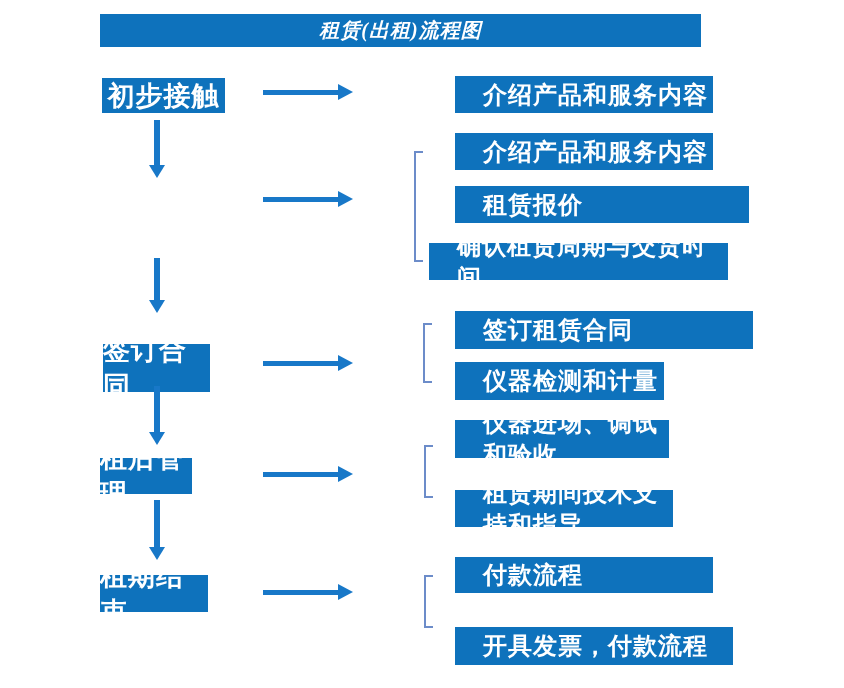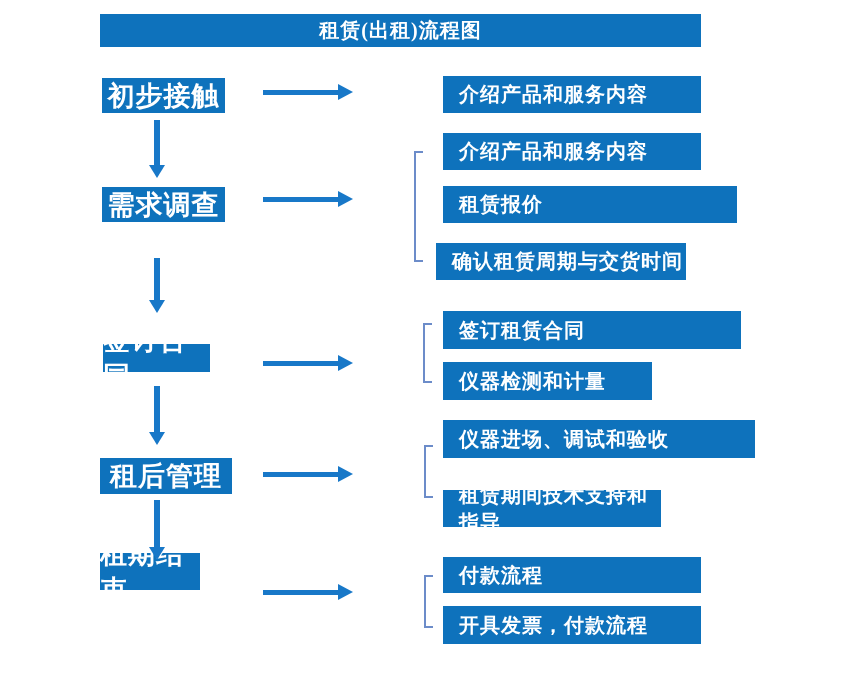--- a/index.html
+++ b/index.html
@@ -26,40 +26,42 @@
     left: 100px; top: 14px;
     width: 601px; height: 33px;
     background: var(--box-blue);
     color: var(--text-white);
     font-size: 20px;
     font-weight: bold;
     display: flex;
     align-items: center;
     justify-content: center;
     letter-spacing: 1px;
+    font-style: italic;
   }
   .node {
     position: absolute;
     background: var(--box-blue);
     color: var(--text-white);
     font-weight: bold;
     display: flex;
     align-items: center;
   }
   .stage {
     font-size: 27px;
     justify-content: center;
     letter-spacing: 1px;
   }
   .detail {
-    font-size: 20px;
+    font-size: 24px;
     justify-content: flex-start;
-    padding-left: 16px;
+    padding-left: 28px;
     box-sizing: border-box;
     letter-spacing: 1px;
+    margin-left: 12px;
   }
   
   .harrow {
     position: absolute;
     width: 90px; height: 16px;
   }
   .harrow .shaft {
     position: absolute;
     left: 0; top: 5.5px;
     width: 76px; height: 5px;
@@ -103,35 +105,34 @@
   }
 </style>
 </head>
 <body>
 
 <div class="canvas">
 
   <div class="titlebar">租赁(出租)流程图</div>
 
   <div class="node stage" style="left:102px;top:78px;width:123px;height:35px">初步接触</div>
-  <div class="node stage" style="left:102px;top:187px;width:123px;height:35px">需求调查</div>
-  <div class="node stage" style="left:103px;top:344px;width:107px;height:28px">签订合同</div>
-  <div class="node stage" style="left:100px;top:458px;width:132px;height:36px">租后管理</div>
-  <div class="node stage" style="left:100px;top:553px;width:100px;height:37px">租期结束</div>
+  <div class="node stage" style="left:103px;top:344px;width:107px;height:48px">签订合同</div>
+  <div class="node stage" style="left:100px;top:458px;width:92px;height:36px">租后管理</div>
+  <div class="node stage" style="left:100px;top:575px;width:108px;height:37px">租期结束</div>
 
   <div class="node detail" style="left:443px;top:76px;width:258px;height:37px">介绍产品和服务内容</div>
   <div class="node detail" style="left:443px;top:133px;width:258px;height:37px">介绍产品和服务内容</div>
   <div class="node detail" style="left:443px;top:186px;width:294px;height:37px">租赁报价</div>
-  <div class="node detail" style="left:436px;top:243px;width:250px;height:37px">确认租赁周期与交货时间</div>
+  <div class="node detail" style="left:417px;top:243px;width:299px;height:37px">确认租赁周期与交货时间</div>
   <div class="node detail" style="left:443px;top:311px;width:298px;height:38px">签订租赁合同</div>
   <div class="node detail" style="left:443px;top:362px;width:209px;height:38px">仪器检测和计量</div>
-  <div class="node detail" style="left:443px;top:420px;width:312px;height:38px">仪器进场、调试和验收</div>
+  <div class="node detail" style="left:443px;top:420px;width:214px;height:38px">仪器进场、调试和验收</div>
   <div class="node detail" style="left:443px;top:490px;width:218px;height:37px">租赁期间技术支持和指导</div>
   <div class="node detail" style="left:443px;top:557px;width:258px;height:36px">付款流程</div>
-  <div class="node detail" style="left:443px;top:606px;width:258px;height:38px">开具发票，付款流程</div>
+  <div class="node detail" style="left:443px;top:627px;width:278px;height:38px">开具发票，付款流程</div>
 
   <div class="harrow" style="left:263px;top:84px">
     <div class="shaft"></div>
     <div class="head"></div>
   </div>
   <div class="harrow" style="left:263px;top:191px">
     <div class="shaft"></div>
     <div class="head"></div>
   </div>
   <div class="harrow" style="left:263px;top:355px">

